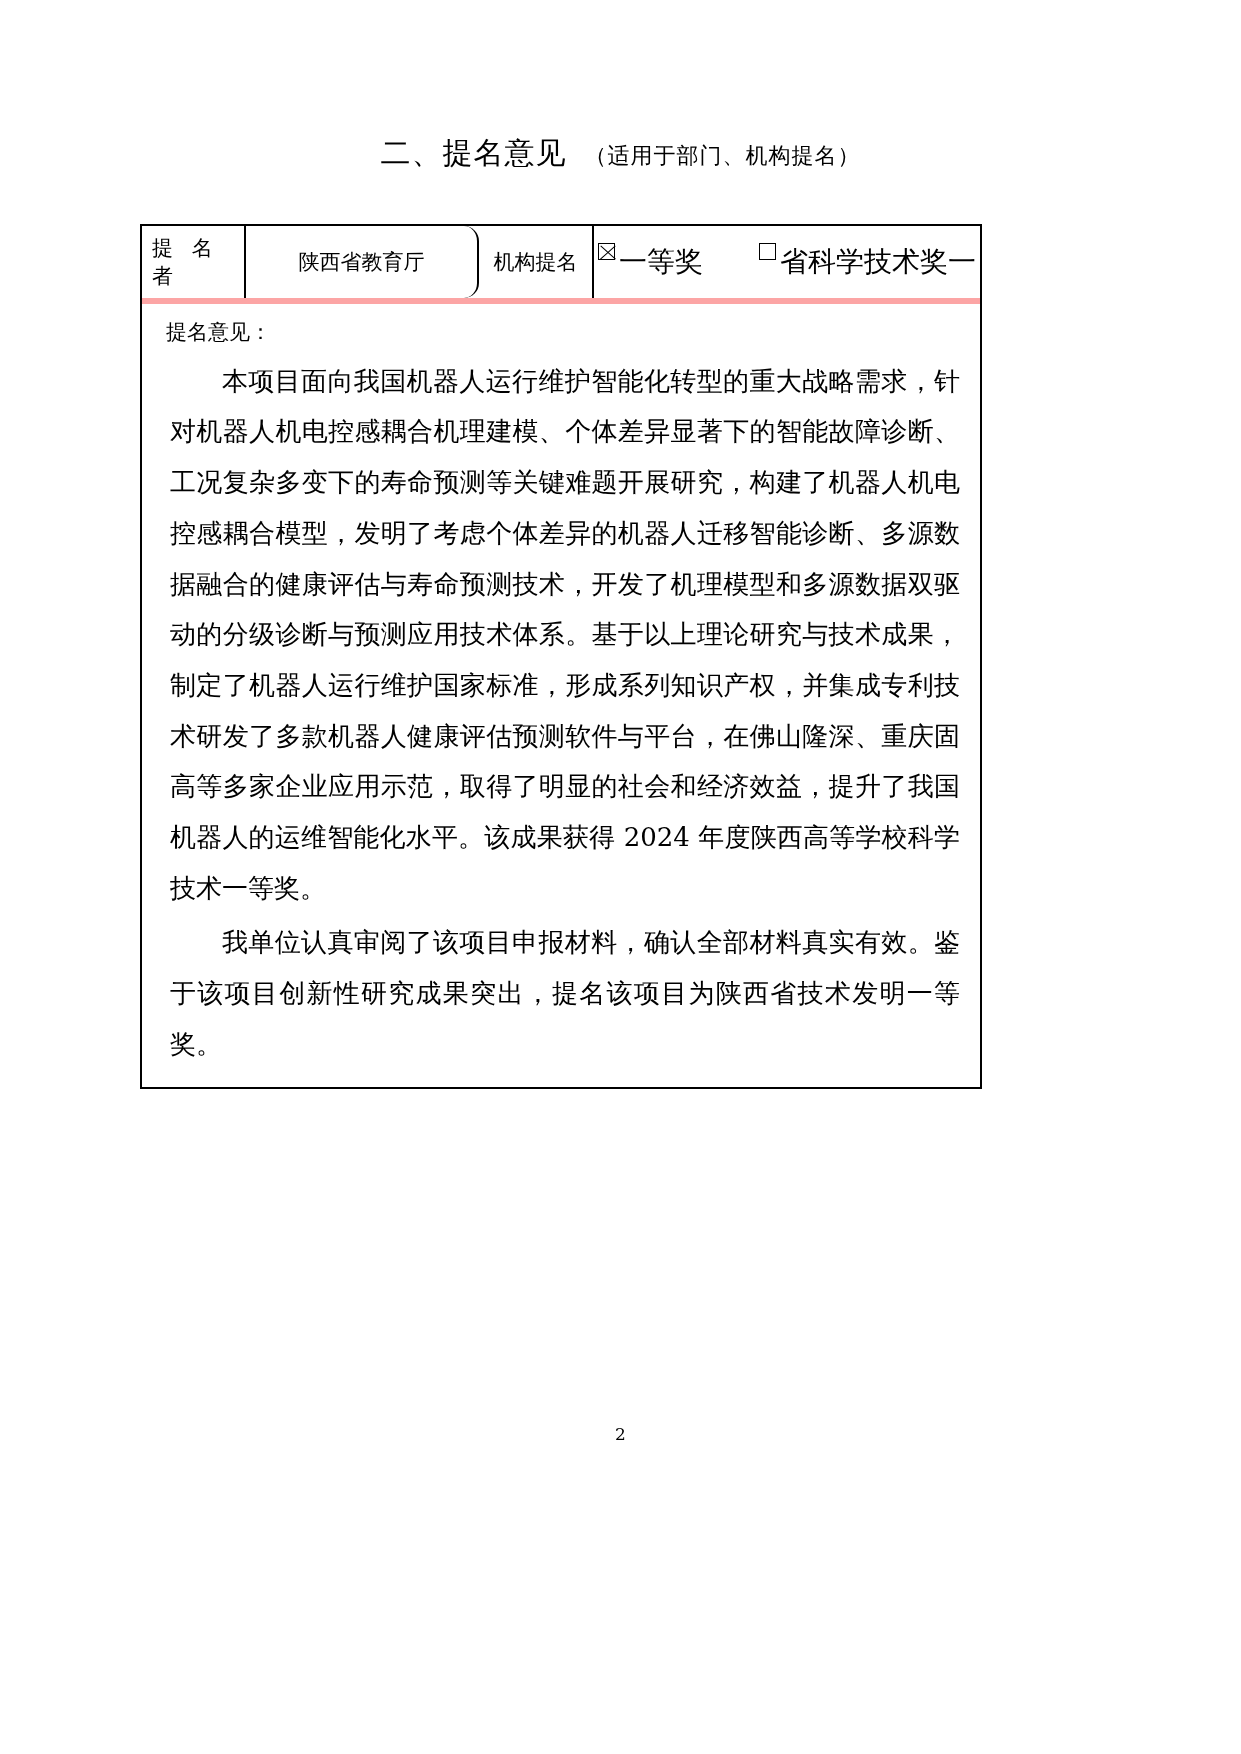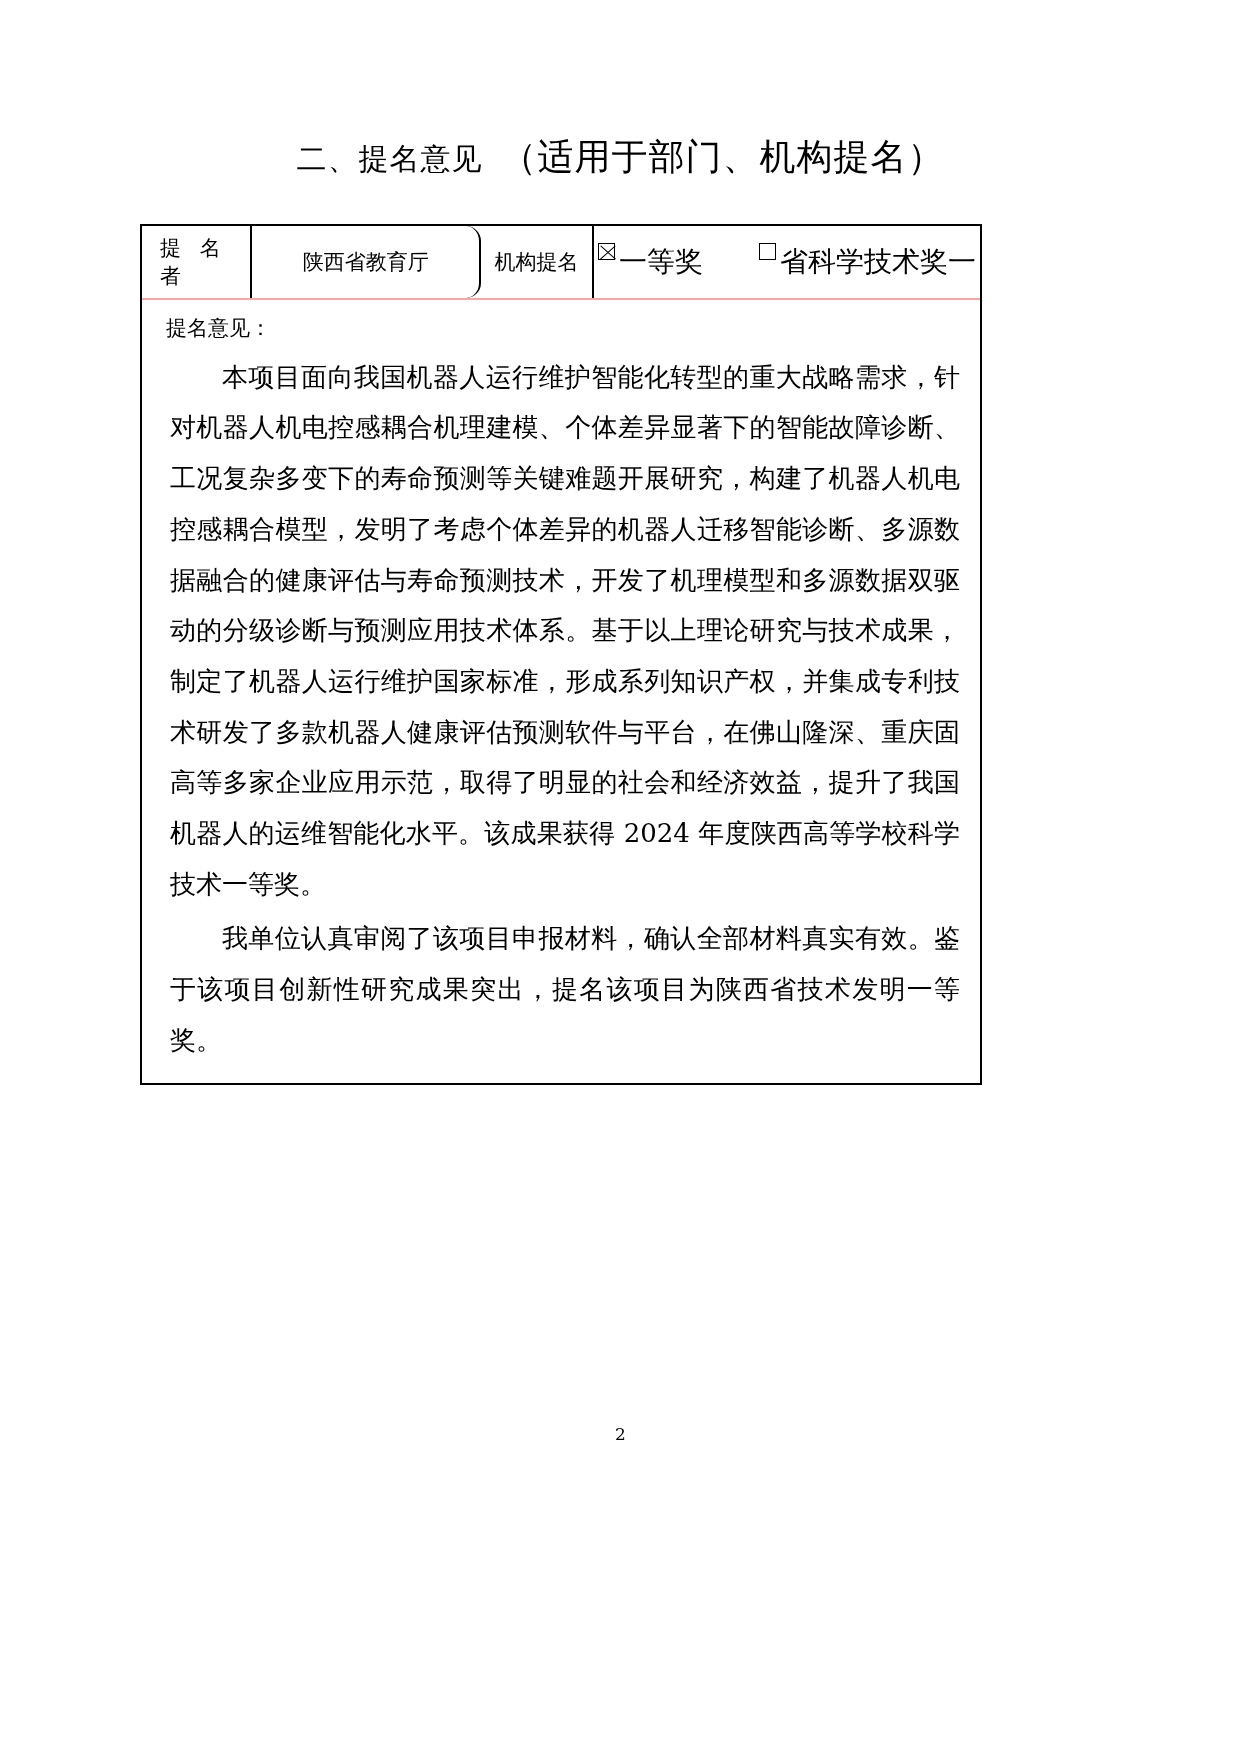--- a/index.html
+++ b/index.html
@@ -29,39 +29,38 @@
     text-align: center;
     font-size: 30px;
     line-height: 1.4;
     letter-spacing: 1px;
   }
   .doc-title .t-main {
     font-weight: normal;
   }
   .doc-title .t-sub {
     font-weight: normal;
-    font-size: 36px;
+    font-size: 22px;
     margin-left: 18px;
   }
 
   .form-table {
     position: absolute;
     top: 224px;
     left: 140px;
     width: 842px;
     border: 2px solid #000;
     box-sizing: border-box;
   }
 
   .row-head {
     display: flex;
     width: 100%;
-    border-bottom: 2px solid #fca5a5;
+    border-bottom: 6px solid #fca5a5;
     box-sizing: border-box;
-    padding-left: 8px;
   }
   .cell {
     box-sizing: border-box;
     display: flex;
     align-items: center;
     justify-content: center;
     font-size: 21px;
     padding: 8px 4px;
     min-height: 44px;
   }

